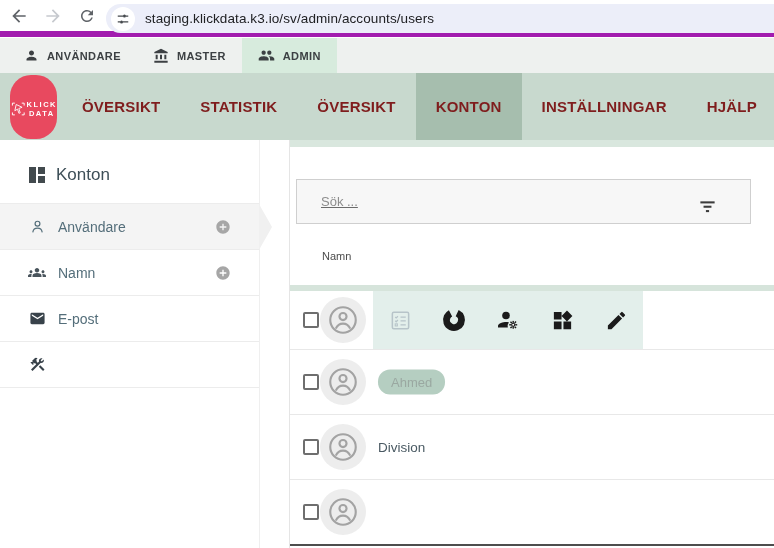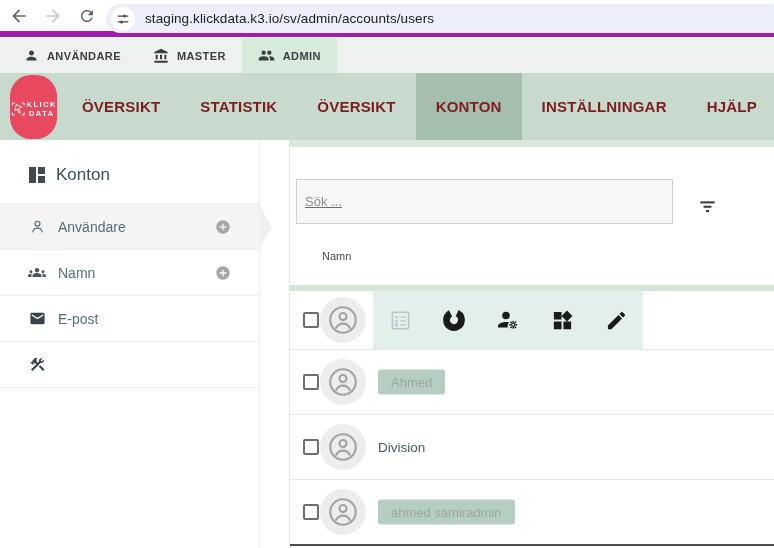--- a/index.html
+++ b/index.html
@@ -44,41 +44,41 @@
     border-bottom:1px solid #ececec; color:#546e7a; font-size:14px; }
   .side-item .s-icon { width:18px; height:18px; margin-right:12px; display:flex; align-items:center; justify-content:center; }
   .side-item.selected { background:#f4f4f4; }
   .side-item.selected::after { content:""; position:absolute; right:-13px; top:50%; margin-top:-23px;
     border-top:23px solid transparent; border-bottom:23px solid transparent; border-left:13px solid #f0f0f0; }
   .side-item .add-btn { position:absolute; right:28px; width:16px; height:16px; }
 
   
   .content { position:absolute; top:140px; left:289px; right:0; bottom:0; background:#fff; border-left:1px solid #e5e5e5; }
   .content-top-strip { position:absolute; top:0; left:0; right:0; height:7px; background:#d9e7de; }
-  .search-box { position:absolute; left:6px; top:39px; width:377px; height:45px; background:#f7f7f7;
-    border:1px solid #cfcfcf; font-size:13px; color:#6b6b6b; padding-left:8px; outline:none;
+  .search-box { position:absolute; left:6px; top:39px; width:455px; height:45px; background:#f7f7f7;
+    border:1px solid #cfcfcf; font-size:13px; color:#6b6b6b; padding-left:24px; outline:none;
     font-family:"Liberation Sans", sans-serif;text-decoration:underline; }
   .search-box::placeholder { color:#8d8d8d; opacity:1; }
   .filter-btn { position:absolute; left:405px; top:54px; width:24px; height:24px; display:flex;
     align-items:center; justify-content:center; }
   .col-header { position:absolute; left:32px; top:110px; font-size:11px; color:#4c4c4c; }
 
   .table { position:absolute; top:145px; left:0; right:0; bottom:0; }
   .table-strip { height:6px; background:#d6e4db; }
   .row { position:relative; height:58px; }
   .user-row { height:65px; border-top:1px solid #e8e8e8; }
   .row-check { position:absolute; left:13px; top:50%; margin-top:-8px; width:16px; height:16px;
     border:2px solid #6e6e6e; border-radius:2px; background:#fff; }
   .row-avatar { position:absolute; left:30px; top:50%; margin-top:-23px; width:46px; height:46px;
     border-radius:50%; background:#ededed; display:flex; align-items:center; justify-content:center; }
   .actions-block { position:absolute; left:83px; top:0; width:270px; height:58px; background:#e3efeb;
     display:flex; align-items:center; justify-content:space-between; padding:0 15px; }
   .action-icon { width:24px; height:24px; display:flex; align-items:center; justify-content:center; }
   .row-name { position:absolute; left:88px; top:50%; transform:translateY(-50%); font-size:13.5px; color:#4a5a63; }
-  .name-badge { background:#b5cec1; color:#9aa8a1; border-radius:3px; padding:5px 13px; font-size:13px; }
+  .name-badge { background:#b5cec1; color:#9aa8a1; border-radius:12px; padding:5px 13px; font-size:13px; }
   .bottom-line { position:absolute; left:0; right:0; top:404px; height:2px; background:#4d4d4d; }
 </style>
 </head>
 <body>
 
 <div id="screen">
 
   <div class="browser-bar">
     <div class="nav-btn">
       <svg width="20" height="20" viewBox="0 0 24 24">
@@ -309,21 +309,20 @@
 
       <div class="row user-row">
         <span class="row-check"></span>
         <span class="row-avatar">
           <svg width="34" height="34" viewBox="0 0 24 24">
               <circle cx="12" cy="12" r="9" stroke="#a3a3a3" stroke-width="1.5" fill="none"></circle>
               <circle cx="12" cy="9.6" r="2.5" stroke="#a3a3a3" stroke-width="1.5" fill="none"></circle>
               <path d="M6.9 18.1c1-2.2 2.9-3.5 5.1-3.5s4.1 1.3 5.1 3.5" stroke="#a3a3a3" stroke-width="1.5" fill="none"></path>
             </svg>
         </span>
-        <span class="row-name"><span class="name-badge">ahmed samiradmin</span></span>
       </div>
 
     </div>
 
     <div class="bottom-line"></div>
   </div>
 
 </div>
 
 </body></html>

